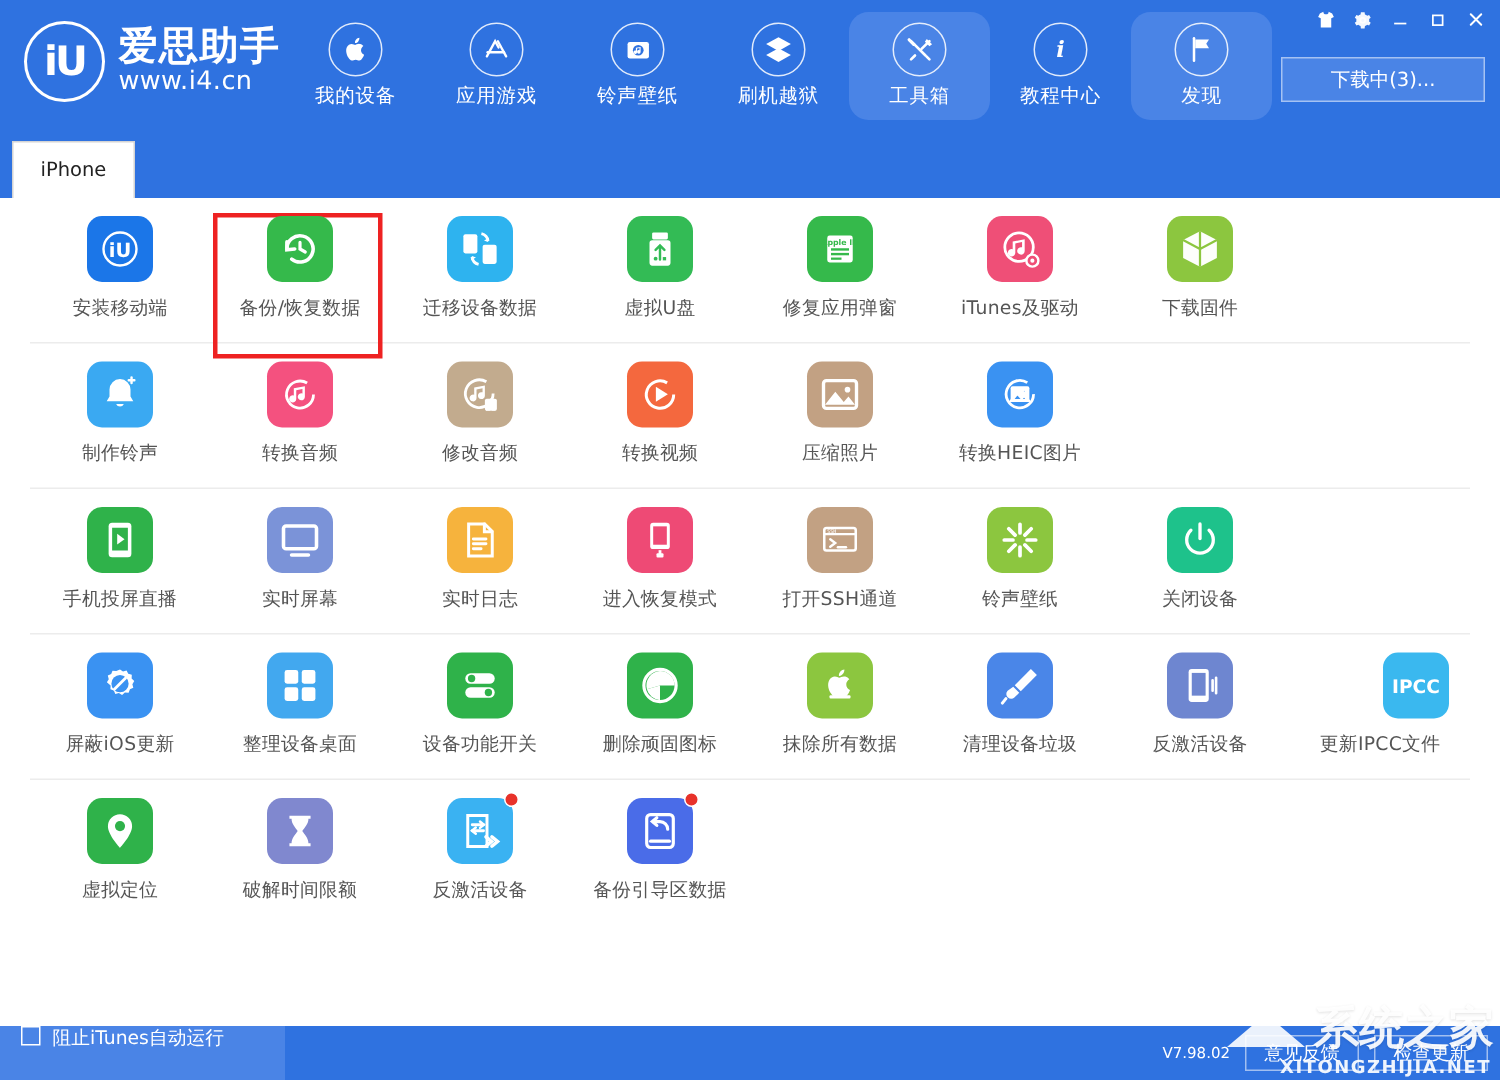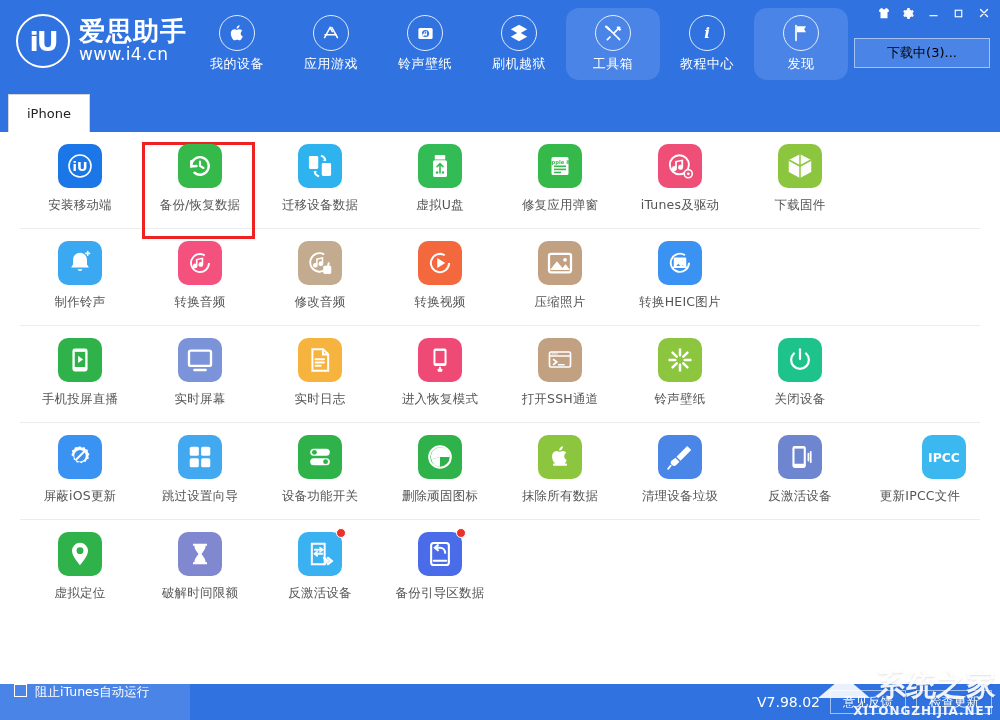--- a/index.html
+++ b/index.html
@@ -75,21 +75,21 @@
     width: 25px; height: 22px;
     display: flex; align-items: center; justify-content: center;
     cursor: pointer; color: #ffffff;
   }
   .winbtn svg { display: block; }
   .download-btn {
     position: absolute; right: 10px; top: 38px;
     width: 136px; height: 30px;
     border: 1px solid rgba(255,255,255,0.5);
     background: #4a84e6;
-    color: #000000; font-size: 13px;
+    color: #ffffff; font-size: 13px;
     display: flex; align-items: center; justify-content: center;
     cursor: pointer;
   }
 
   
   .tabstrip {
     flex: 0 0 44px;
     background: #2f72e0;
     padding: 6px 0 0 8px;
     display: flex; align-items: flex-end;
@@ -167,21 +167,21 @@
   }
   .chk {
     width: 13px; height: 13px;
     border: 1.5px solid #ffffff; background: transparent;
   }
   .status-left span { color: #ffffff; font-size: 12.5px; }
   .status-right {
     position: absolute; right: 8px; top: 0; height: 36px;
     display: flex; align-items: center; gap: 10px;
   }
-  .version { color: #ffffff; font-size: 14px; }
+  .version { color: #ffffff; font-size: 10px; }
   .sbtn {
     height: 24px; padding: 0 12px;
     border: 1px solid rgba(255,255,255,0.55);
     color: #ffffff; font-size: 12.5px;
     display: flex; align-items: center; justify-content: center;
     cursor: pointer;
   }
 
   
   .wm {
@@ -598,21 +598,21 @@
 
       <div class="tool">
         <div class="tool-icon" style="background:#42a8ef;">
           <svg width="28" height="28" viewBox="0 0 24 24" fill="#fff">
             <rect x="3.2" y="3.2" width="7.8" height="7.8" rx="1.4"></rect>
             <rect x="13" y="3.2" width="7.8" height="7.8" rx="1.4"></rect>
             <rect x="3.2" y="13" width="7.8" height="7.8" rx="1.4"></rect>
             <rect x="13" y="13" width="7.8" height="7.8" rx="1.4"></rect>
           </svg>
         </div>
-        <div class="tool-label">跳过设置向导</div>
+        <div class="tool-label">整理设备桌面</div>
       </div>
 
       <div class="tool">
         <div class="tool-icon" style="background:#2fb24a;">
           <svg width="28" height="28" viewBox="0 0 24 24" fill="#fff">
             <rect x="3.6" y="5" width="16.8" height="6" rx="3"></rect>
             <circle cx="7.2" cy="8" r="2.1" fill="#2fb24a"></circle>
             <rect x="3.6" y="13" width="16.8" height="6" rx="3"></rect>
             <circle cx="16.8" cy="16" r="2.1" fill="#2fb24a"></circle>
           </svg>

